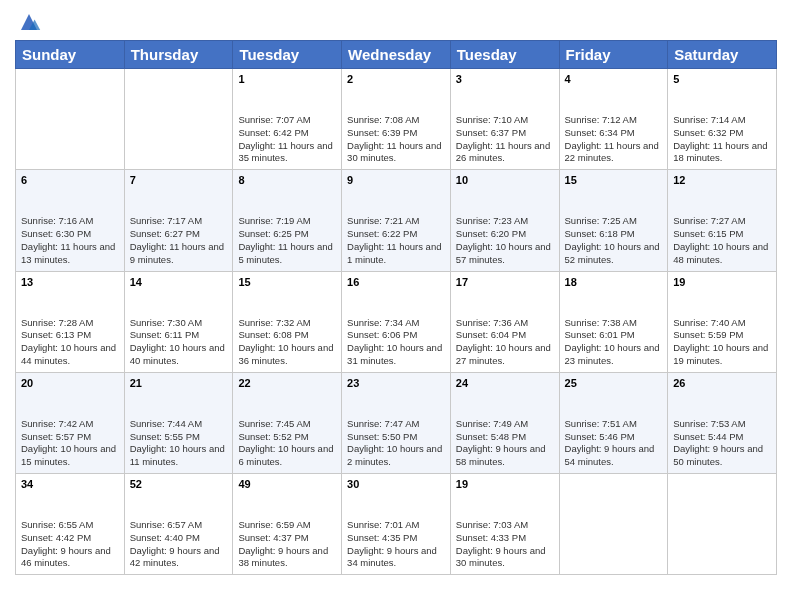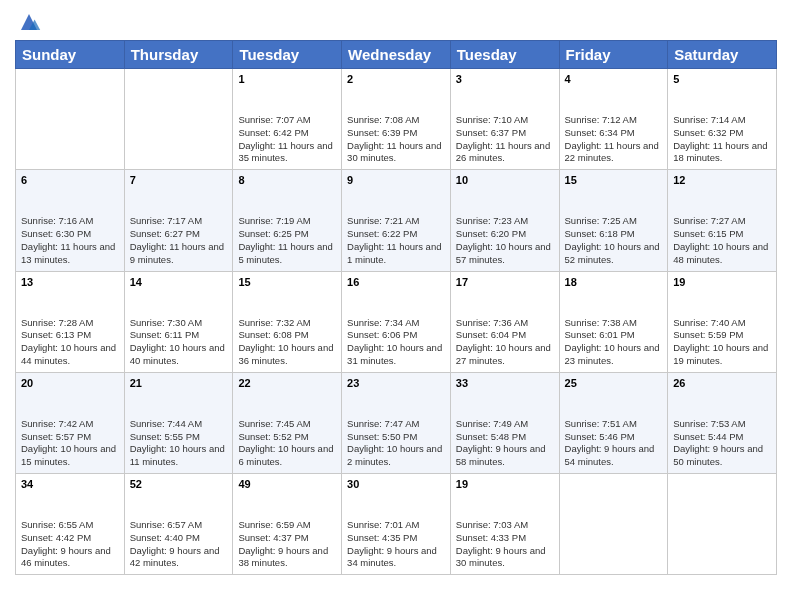--- a/index.html
+++ b/index.html
@@ -228,21 +228,21 @@
           </td>
           <td>
             <span class="day-num">22</span>
             <div class="day-info">Sunrise: 7:45 AM<br>Sunset: 5:52 PM<br>Daylight: 10 hours and 6 minutes.</div>
           </td>
           <td>
             <span class="day-num">23</span>
             <div class="day-info">Sunrise: 7:47 AM<br>Sunset: 5:50 PM<br>Daylight: 10 hours and 2 minutes.</div>
           </td>
           <td>
-            <span class="day-num">33</span>
+            <span class="day-num">24</span>
             <div class="day-info">Sunrise: 7:49 AM<br>Sunset: 5:48 PM<br>Daylight: 9 hours and 58 minutes.</div>
           </td>
           <td>
             <span class="day-num">25</span>
             <div class="day-info">Sunrise: 7:51 AM<br>Sunset: 5:46 PM<br>Daylight: 9 hours and 54 minutes.</div>
           </td>
           <td>
             <span class="day-num">26</span>
             <div class="day-info">Sunrise: 7:53 AM<br>Sunset: 5:44 PM<br>Daylight: 9 hours and 50 minutes.</div>
           </td>

